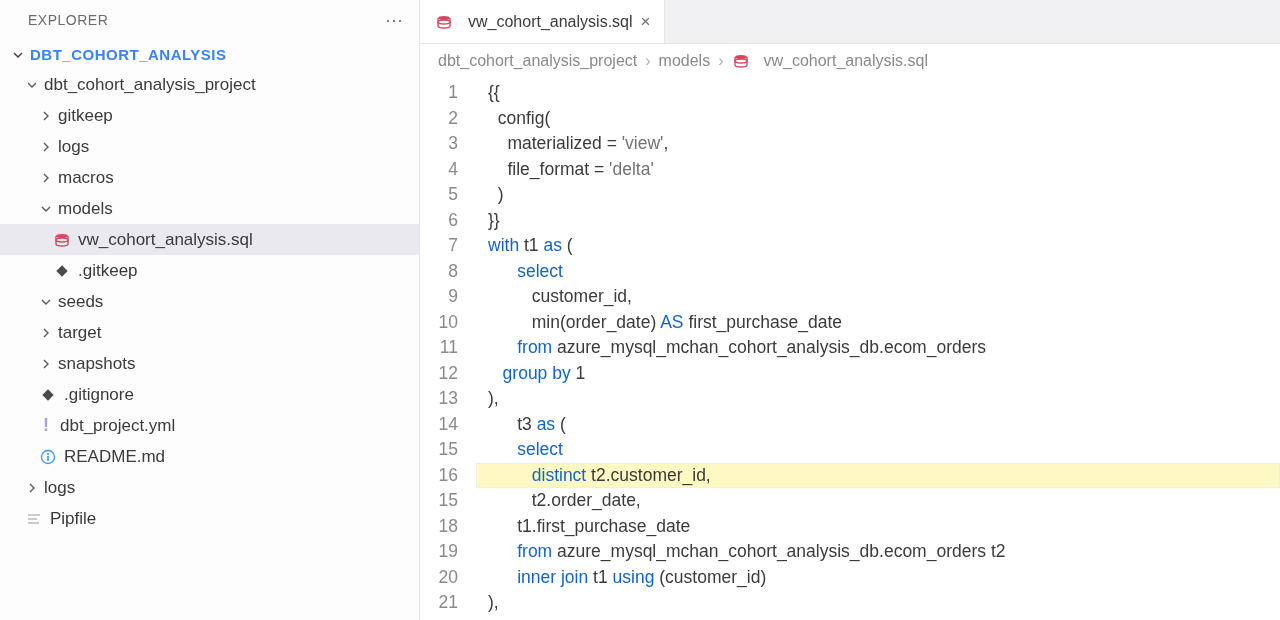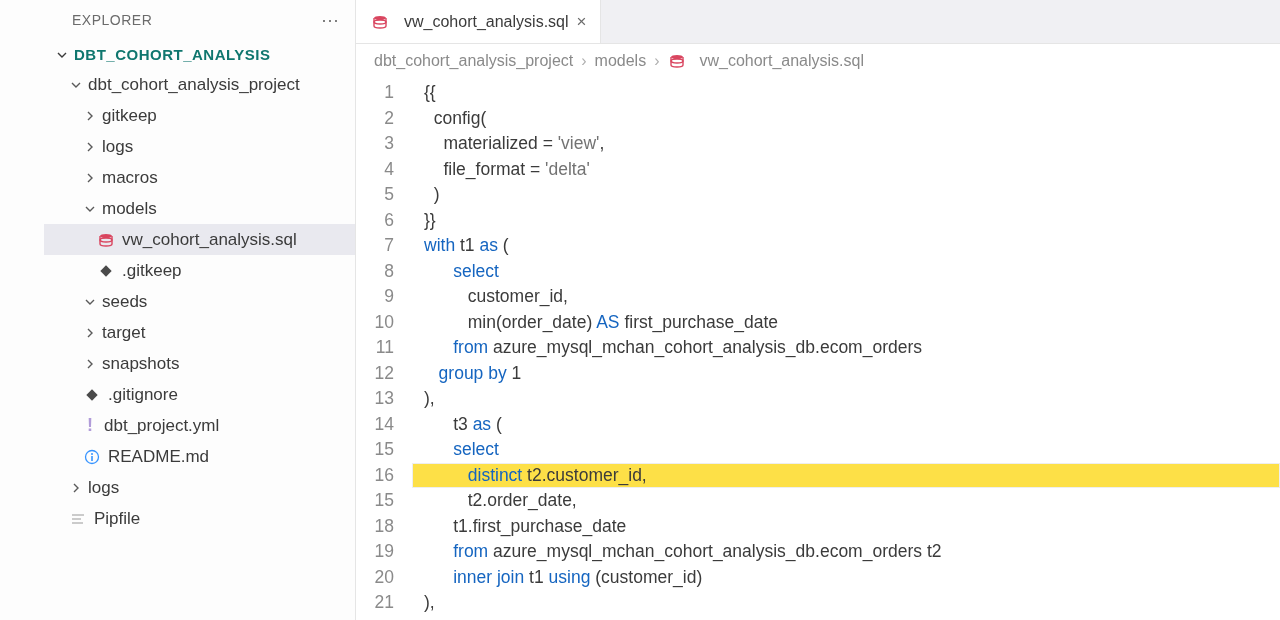--- a/index.html
+++ b/index.html
@@ -10,26 +10,25 @@
 }
 body {
   display: flex;
   width: 1280px;
   height: 620px;
   overflow: hidden;
   background: #ffffff;
   color: #3b3b3b;
 }
 .sidebar {
-  width: 356px;
+  width: 420px;
   background: #fdfdfd;
   border-right: 1px solid #e5e5e5;
   display: flex;
   flex-direction: column;
-  padding-left: 44px;
 }
 .sidebar-header {
   display: flex;
   align-items: center;
   justify-content: space-between;
   padding: 4px 16px 4px 28px;
   height: 40px;
 }
 .sidebar-header-title {
   font-size: 14px;
@@ -40,21 +39,21 @@
   color: #6b6b6b;
   font-size: 18px;
   line-height: 1;
   cursor: pointer;
 }
 .workspace-header {
   padding: 6px 10px 6px 10px;
   font-size: 15px;
   font-weight: 700;
   letter-spacing: 0.5px;
-  color: #0f766e;
+  color: #3b82f6;
   display: flex;
   align-items: center;
 }
 .tree {
   font-size: 17px;
   color: #3b3b3b;
 }
 .tree-row {
   display: flex;
   align-items: center;
@@ -161,21 +160,21 @@
   padding-top: 2px;
   color: #3b3b3b;
   white-space: pre;
   position: relative;
 }
 .code-lines .line {
   height: 25.5px;
   padding-left: 12px;
 }
 .line.current {
-  background: #fde047;
+  background: #fef9c3;
   box-shadow: inset 0 0 0 1px #eeeeee;
 }
 .tk-keyword { color: #1565c0; }
 .tk-string { color: #737373; }
 .tk-punc { color: #3b3b3b; }
 .db-icon-svg { width: 16px; height: 14px; }
 
 .icon-diamond {
   width: 14px; height: 14px;
 }

